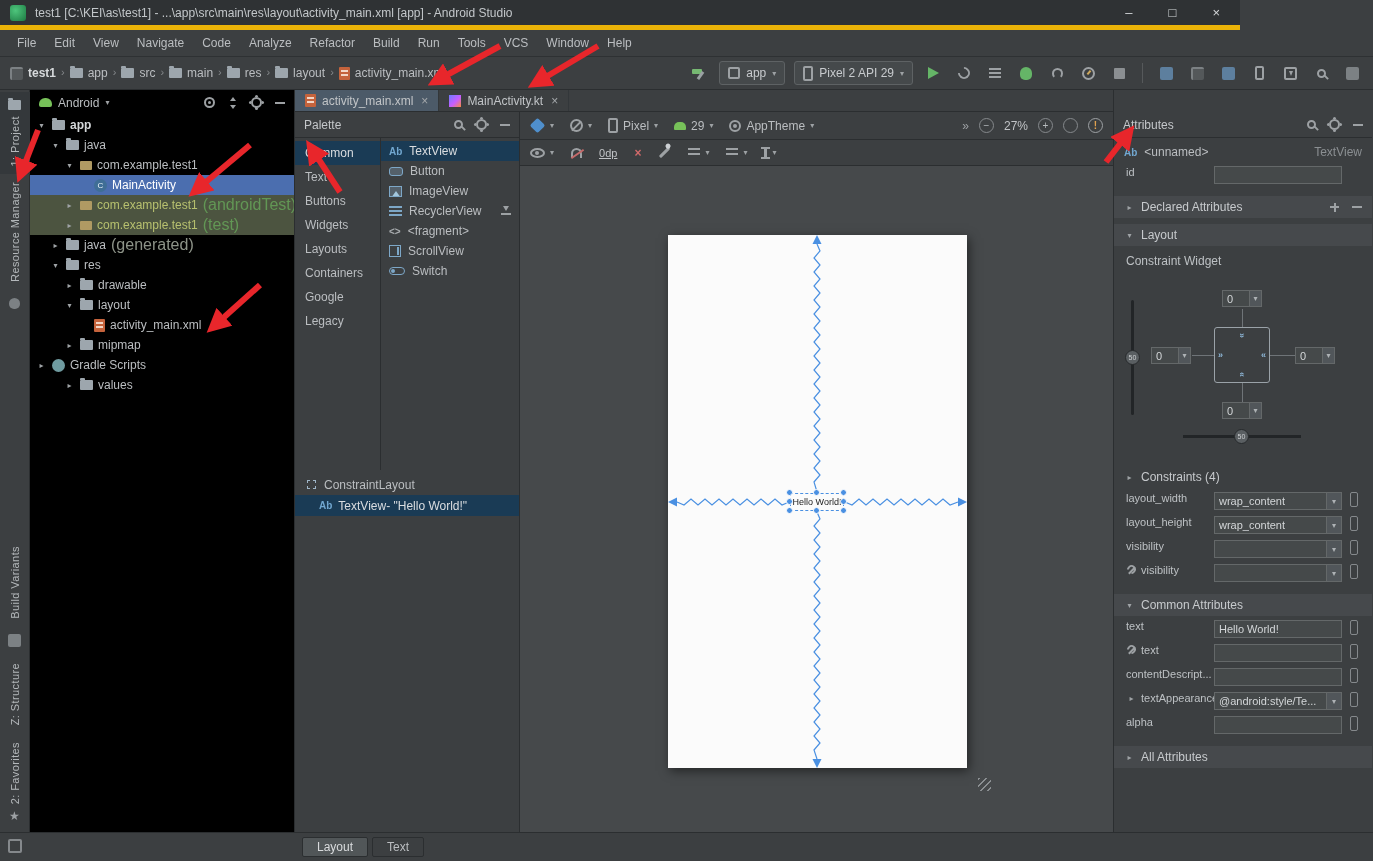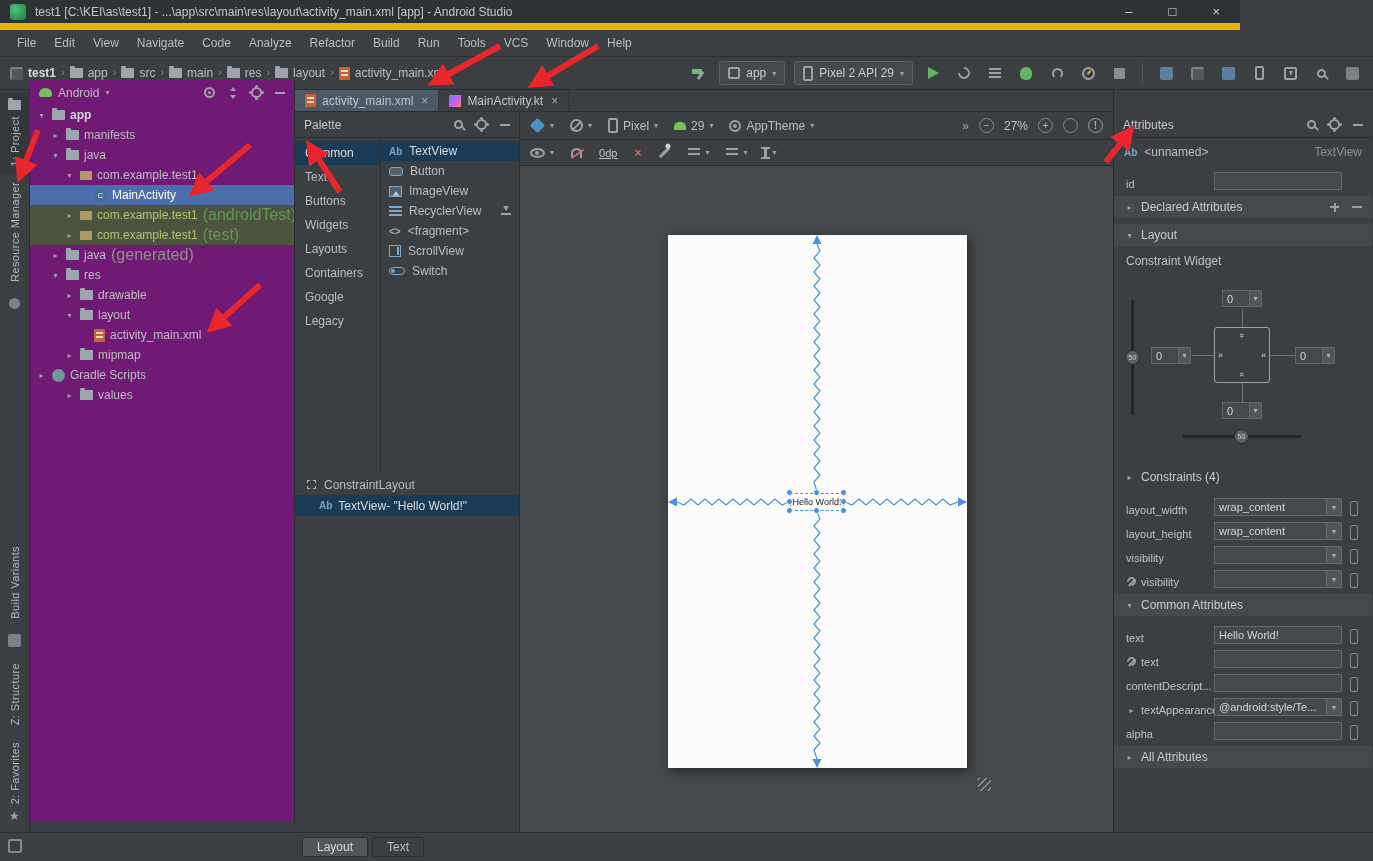--- a/index.html
+++ b/index.html
@@ -1,21 +1,21 @@
 <!DOCTYPE html>
 <html><head>
 <meta charset="utf-8">
 <style>
 *{margin:0;padding:0;box-sizing:border-box}
 html,body{width:1373px;height:861px;overflow:hidden}
 body{font-family:"Liberation Sans",sans-serif;font-size:12px;color:#bbbec1;background:#3c3f41}
 .app{position:relative;width:1373px;height:861px;background:#3c3f41;overflow:hidden}
 .abs{position:absolute}
 
-.titlebar{left:0;top:0;width:1240px;height:30px;background:#2f3234;border-bottom:7px solid #eab308;display:flex;align-items:center;gap:9px;padding:0 10px}
+.titlebar{left:0;top:0;width:1240px;height:30px;background:#2f3234;border-bottom:5px solid #eab308;display:flex;align-items:center;gap:9px;padding:0 10px}
 .ic-as{width:16px;height:16px;border-radius:3px;background:radial-gradient(circle at 35% 35%,#4ec57c,#1d7a43);flex:none}
 .ttl{color:#c3c7ca;font-size:12px;white-space:nowrap}
 .winctl{margin-left:auto;display:flex;gap:36px;padding-right:10px;color:#d5d8da;font-size:13px}
 .winctl span{cursor:default}
 
 .menubar{left:0;top:30px;width:1373px;height:27px;background:#3c3f41;border-bottom:1px solid #2e3133;display:flex;align-items:center;padding-left:8px}
 .mi{padding:3px 9px;border-radius:2px;white-space:nowrap}
 
 .toolbar{left:0;top:57px;width:1373px;height:33px;background:#3c3f41;border-bottom:1px solid #2b2e30;display:flex;align-items:center;padding:0 10px}
 .crumbs{display:flex;align-items:flex-start}
@@ -61,21 +61,21 @@
 .leftbar{left:0;top:90px;width:30px;height:742px;background:#3c3f41;border-right:1px solid #2b2e30;display:flex;flex-direction:column;align-items:center;padding:2px 0}
 .twb{display:flex;flex-direction:column;align-items:center;gap:6px;padding:8px 0;width:30px}
 .twb.active{background:#34383b}
 .vtxt{writing-mode:vertical-rl;transform:rotate(180deg);font-size:11px;color:#b4b8bb;letter-spacing:.4px;white-space:nowrap}
 .ic-sm{width:13px;height:13px;background:#7c8184;border-radius:2px;flex:none}
 .ic-paw{width:11px;height:11px;background:#7c8184;border-radius:50% 50% 45% 45%}
 .ic-star{color:#9da1a4;font-size:12px;line-height:12px}
 .ic-star::after{content:"★"}
 .mt-auto{margin-top:auto}
 
-.project{left:30px;top:80px;width:265px;height:742px;background:#701a75;border-right:1px solid #2b2e30;overflow:hidden}
+.project{left:30px;top:90px;width:265px;height:742px;background:#000000;border-right:1px solid #2b2e30;overflow:hidden}
 .phead{height:25px;display:flex;align-items:center;gap:6px;padding:0 9px}
 .ph-icons{margin-left:auto;display:flex;align-items:center;gap:13px}
 .ic-android{width:13px;height:9px;background:#77c159;border-radius:6px 6px 2px 2px;flex:none}
 .trow{height:20px;display:flex;align-items:center;gap:5px;white-space:nowrap;padding-right:4px}
 .trow.sel{background:#4b6eaf;color:#fff}
 .trow.sel .lab{color:#fff}
 .trow.olive{background:#4c5440}
 .trow.olive .lab{color:#b7c06f}
 .tw{width:11px;flex:none;text-align:center;font-size:8px;color:#9fa3a6}
 .tw.open::after{content:"▾"}
@@ -164,21 +164,21 @@
 .springs{position:absolute;inset:0;pointer-events:none}
 .spr{fill:none;stroke:#4a90e2;stroke-width:1.2}
 .selbox{position:absolute;left:122px;top:258px;width:54px;height:18px;border:1px dashed #4a90e2;display:flex;align-items:center;justify-content:center;overflow:hidden}
 .seltext{font-size:9px;color:#1b1b1b;white-space:nowrap}
 .h{position:absolute;width:7px;height:7px;border-radius:50%;background:#4a90e2;border:1px solid #fff}
 .rsz{position:absolute;left:458px;top:612px;width:13px;height:13px;background:repeating-linear-gradient(135deg,#8b8f92 0 1.5px,transparent 1.5px 5px)}
 
 .attrs{left:1113px;top:90px;width:259px;height:742px;background:#3c3f41;padding-top:22px;overflow:hidden;border-left:1px solid #2b2e30}
 .aun{height:28px;display:flex;align-items:center;gap:7px;padding:0 10px}
 .atype{margin-left:auto;color:#8b8f92}
-.arow{height:24px;display:flex;align-items:flex-end;padding:0 8px 0 12px}
+.arow{height:24px;display:flex;align-items:flex-start;padding:0 8px 0 12px}
 .alabel{width:88px;font-size:11px;color:#bdc1c4;display:flex;align-items:center;gap:4px;flex:none;overflow:hidden;white-space:nowrap}
 .afield{width:128px;position:relative;flex:none}
 .tf{width:100%;height:18px;background:#45494a;border:1px solid #646869;color:#d3d6d8;font-size:11px;padding:0 4px;font-family:"Liberation Sans",sans-serif;outline:none}
 .combo .tf{padding-right:17px}
 .cbtn{position:absolute;right:1px;top:1px;bottom:1px;width:15px;background:#51565a;border-left:1px solid #646869;display:flex;align-items:center;justify-content:center}
 .cbtn::after{content:"▾";font-size:8px;color:#aeb2b5}
 .flagic{width:8px;height:15px;border:1px solid #85898c;border-radius:2px;margin-left:8px;flex:none}
 .sect{height:22px;background:#46494c;display:flex;align-items:center;gap:6px;padding:0 10px;color:#c7cacd;margin-top:6px}
 .sect.plain{background:transparent}
 .pm{margin-left:auto;display:flex;gap:13px;color:#aeb2b5;font-size:13px;align-items:center}
@@ -371,25 +371,20 @@
         <span class="ic-collapse"></span>
         <span class="ic-gear"></span>
         <span class="ic-minus"></span>
       </span>
     </div>
     <div class="tree">
       <div class="trow" style="padding-left:6px">
           <span class="tw open"></span>
           <span class="ic-folder"></span>
           <span class="lab b">app</span>
-        </div>
-      <div class="trow" style="padding-left:20px">
-          <span class="tw closed"></span>
-          <span class="ic-folder"></span>
-          <span class="lab">manifests</span>
         </div>
       <div class="trow" style="padding-left:20px">
           <span class="tw open"></span>
           <span class="ic-folder"></span>
           <span class="lab">java</span>
         </div>
       <div class="trow" style="padding-left:34px">
           <span class="tw open"></span>
           <span class="ic-pkg"></span>
           <span class="lab">com.example.test1</span>

